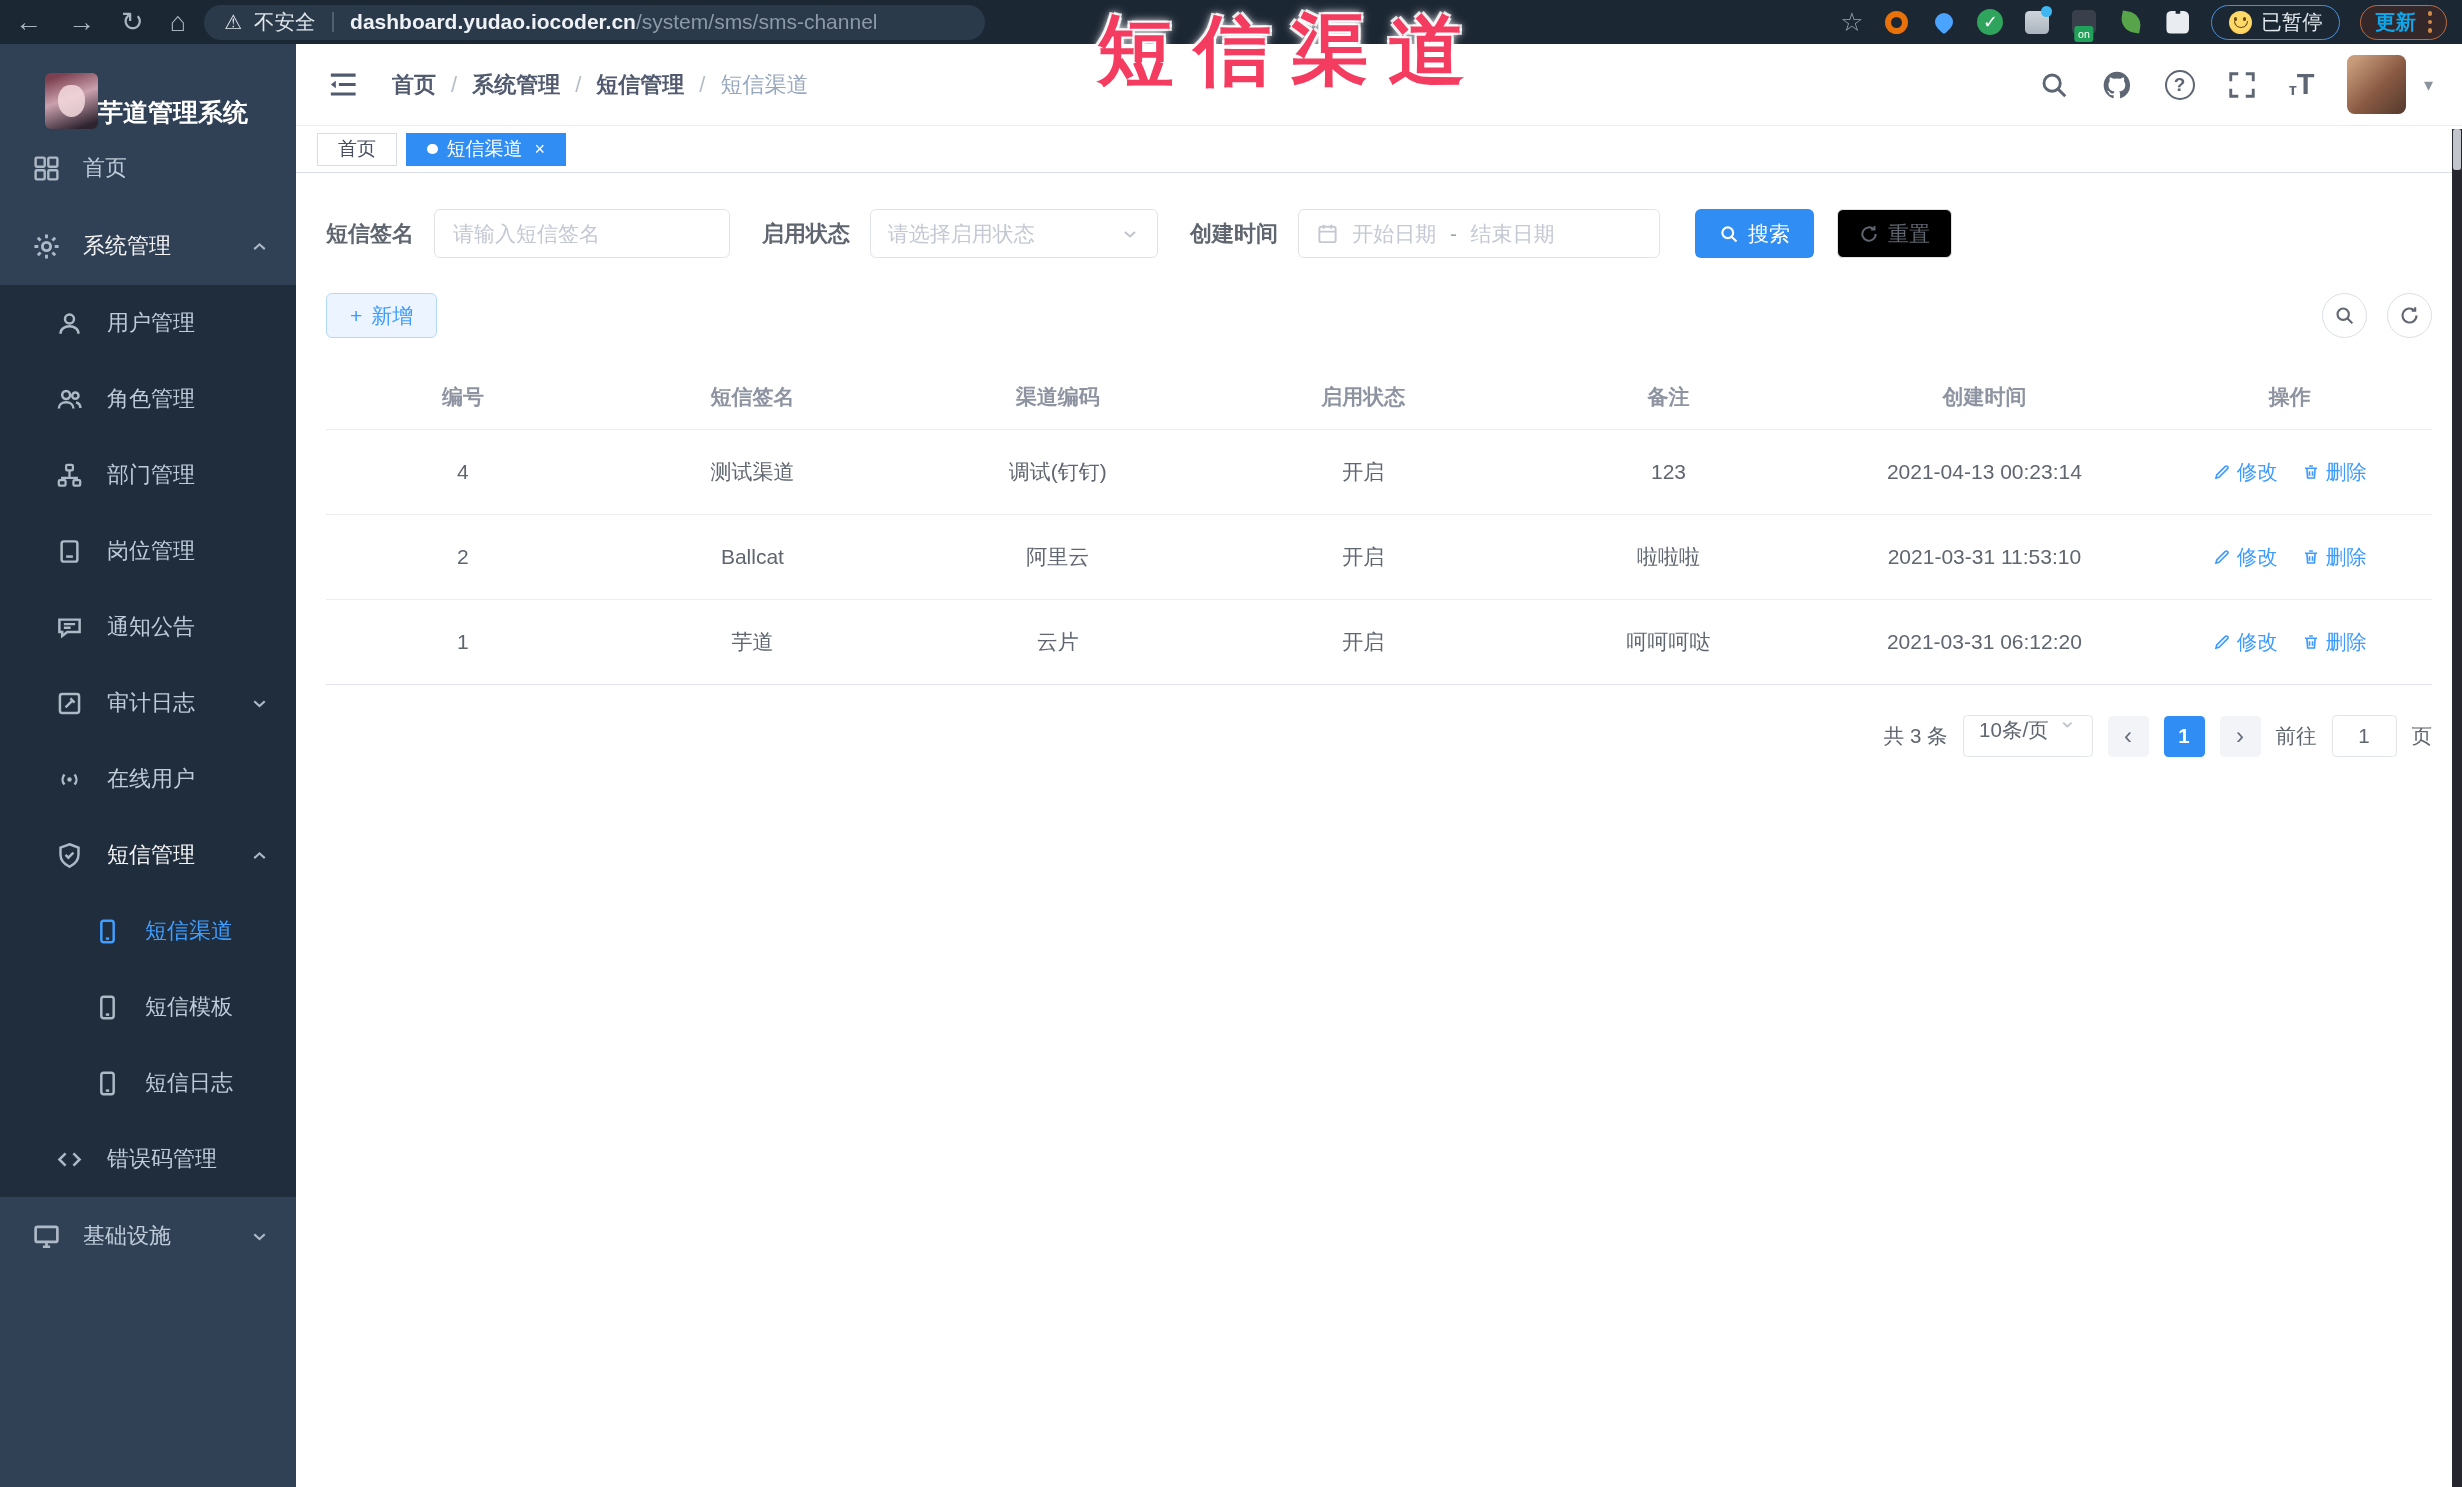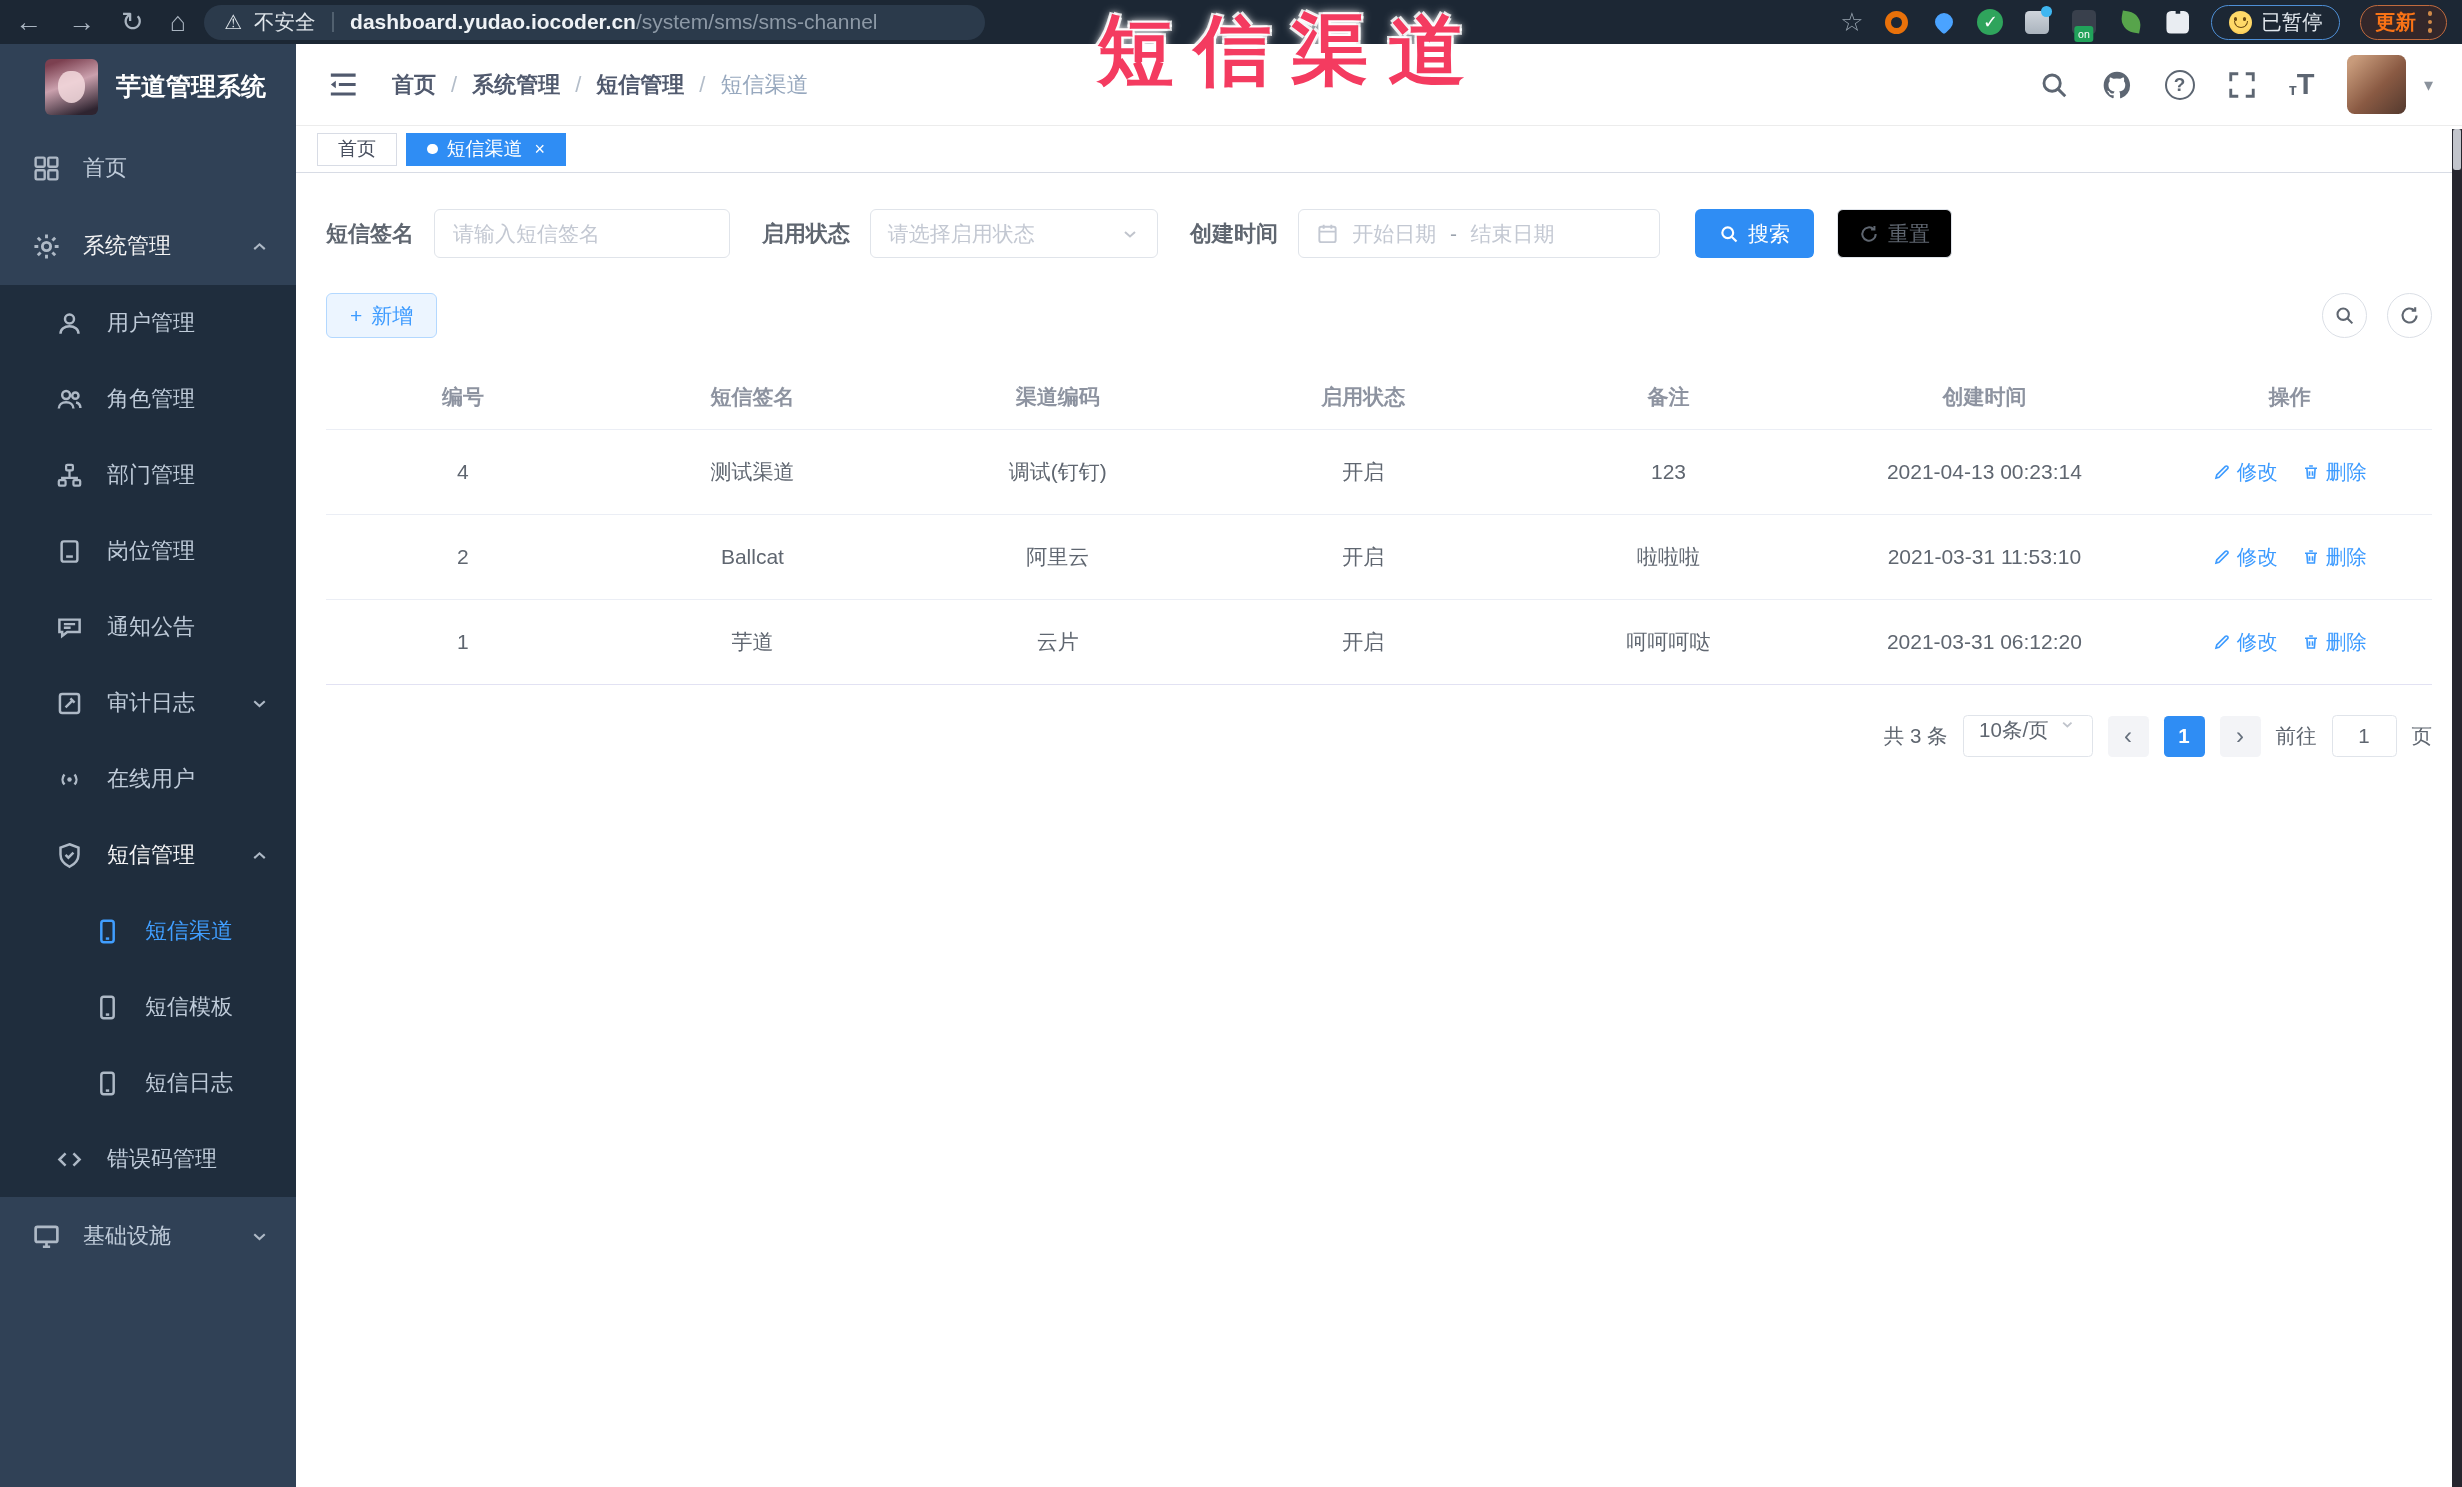--- a/index.html
+++ b/index.html
@@ -27,30 +27,30 @@
   .duo::after { content:""; position:absolute; right:-3px; top:-4.5px; width:10.6px; height:10.6px; background:#3fb6f0; border-radius:50%; }
   .darkon { width:24px; height:24px; background:#39404c; border-radius:4.5px; position:relative; }
   .on-badge { position:absolute; left:50%; transform:translateX(-50%); bottom:-6px; background:#21a25a; color:#fff; font-size:10.6px; line-height:1; padding:2.3px 3.8px; border-radius:3px; }
   .sprout { width:20px; height:20px; background:#57a44b; border-radius:0 70% 0 70%; transform:rotate(10deg); }
   .puzzle { width:23px; height:23px; background:#e9edf2; border-radius:5.3px; clip-path:polygon(0 0,40% 0,40% 14%,60% 14%,60% 0,100% 0,100% 100%,0 100%); }
   .pill { height:35px; border-radius:17.4px; display:flex; align-items:center; font-size:20.5px; }
   .paused { border:1.5px solid #4e8fd6; color:#e2e8ee; padding:0 16.7px; gap:9px; }
   .face { width:23px; height:23px; background:radial-gradient(circle at 50% 38%, #ffd968 60%, #f4b73c); border-radius:50%; position:relative; }
   .face::before { content:""; position:absolute; top:6.8px; left:4.5px; width:3.8px; height:3.8px; border-radius:50%; background:#6b4a12; box-shadow:9px 0 0 #6b4a12; }
   .face::after { content:""; position:absolute; left:5.3px; top:10.6px; width:11.4px; height:6px; border:1.5px solid #6b4a12; border-top:none; border-radius:0 0 9px 9px; }
-  .update { border:1.5px solid #c06a3e; background:#33272a; color:#f97316; padding:0 13.6px; font-weight:bold; gap:12px; }
+  .update { border:1.5px solid #c06a3e; background:#33272a; color:#0ea5e9; padding:0 13.6px; font-weight:bold; gap:12px; }
   .vdots { display:flex; flex-direction:column; gap:3.8px; }
   .vdots i { width:4.5px; height:4.5px; border-radius:50%; background:#d08948; }
 
   
   .app { display:flex; height:1444px; }
 
   
   .sidebar { width:296px; background:#304156; color:#bfcbd9; flex-shrink:0; overflow:hidden; }
-  .logo-row { height:85px; display:flex; align-items:center; padding-left:45px; gap:18px; }
+  .logo-row { height:85px; display:flex; align-items:flex-end; padding-left:45px; }
   .logo-img { width:53px; height:56px; border-radius:6px; background:linear-gradient(160deg,#7c4050 10%,#caa0ad 45%,#2e2430 90%); position:relative; flex-shrink:0; }
   .logo-img::after { content:""; position:absolute; left:13px; top:12px; width:27px; height:32px; background:#f3d9dd; border-radius:45% 45% 50% 50%; opacity:.85; }
   .logo-title { color:#fff; font-size:25px; font-weight:bold; }
   .mi { height:78px; display:flex; align-items:center; padding:0 26px 0 32px; font-size:22px; cursor:pointer; }
   .mi .mi-ic { width:30px; margin-right:21px; color:#aeb9c6; flex-shrink:0; }
   .mi .chev { margin-left:auto; color:#aeb9c6; }
   .mi.lvl2 { background:#1f2d3d; padding-left:56px; height:76px; }
   .mi.lvl3 { background:#1f2d3d; padding-left:94px; height:76px; }
   .mi.open { color:#f4f4f5; }
   .mi.active { color:#409eff; }

